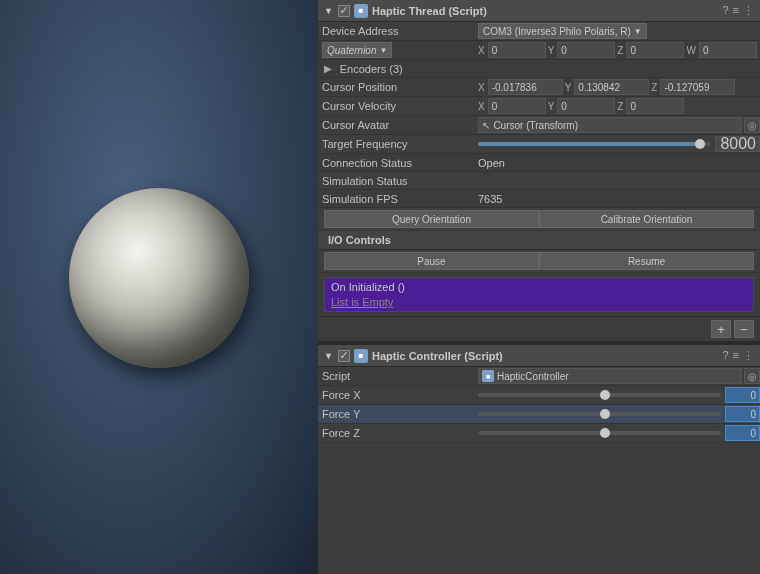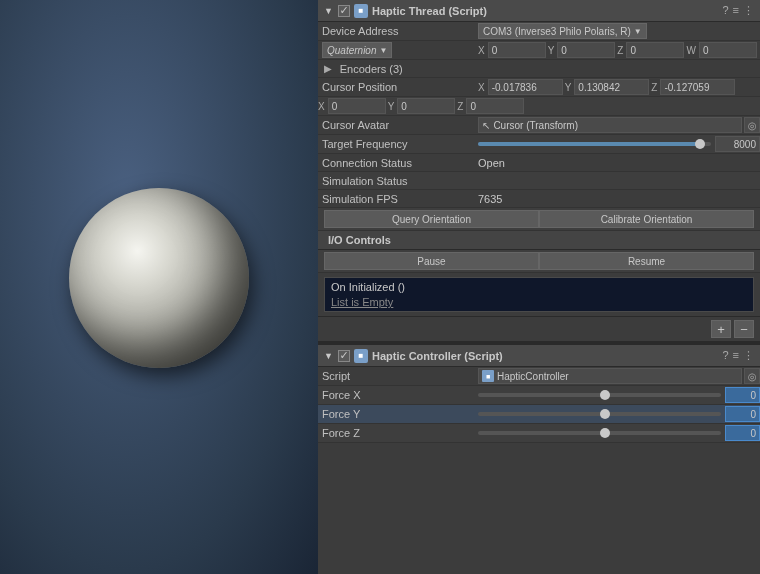--- a/index.html
+++ b/index.html
@@ -180,21 +180,21 @@
       border-radius: 50%;
       background: #c8c8c8;
       position: absolute;
       top: 50%;
       transform: translateY(-50%);
     }
     .slider-value {
       background: #4a4a4a;
       border: 1px solid #555;
       color: #c8c8c8;
-      font-size: 10px;
+      font-size: 16px;
       height: 16px;
       padding: 1px 3px;
       width: 45px;
       text-align: right;
     }
 
     .status-text {
       color: #c8c8c8;
       font-size: 11px;
     }
@@ -237,21 +237,21 @@
       color: #c8c8c8;
       font-size: 10px;
       display: flex;
       align-items: center;
       justify-content: center;
       cursor: pointer;
     }
 
     
     .event-box {
-      background: #0f172a;
+      background: #4c1d95;
       border: 1px solid #4a4a4a;
       margin: 4px 6px;
       padding: 3px 6px;
       font-size: 11px;
       color: #aaa;
     }
     .event-title {
       color: #c8c8c8;
       font-size: 11px;
       margin-bottom: 3px;
@@ -426,20 +426,21 @@
         <input class="xyz-field wide" readonly="" value="-0.017836" style="">
         <span class="xyz-label">Y</span>
         <input class="xyz-field wide" readonly="" value="0.130842" style="">
         <span class="xyz-label">Z</span>
         <input class="xyz-field wide" readonly="" value="-0.127059" style="">
       </div>
     </div>
   </div>
 
   <div class="row">
+    <div class="label">Cursor Velocity</div>
     <div class="value-area">
       <div class="xyz-group">
         <span class="xyz-label">X</span>
         <input class="xyz-field" readonly="" value="0" style="">
         <span class="xyz-label">Y</span>
         <input class="xyz-field" readonly="" value="0" style="">
         <span class="xyz-label">Z</span>
         <input class="xyz-field" readonly="" value="0" style="">
       </div>
     </div>

